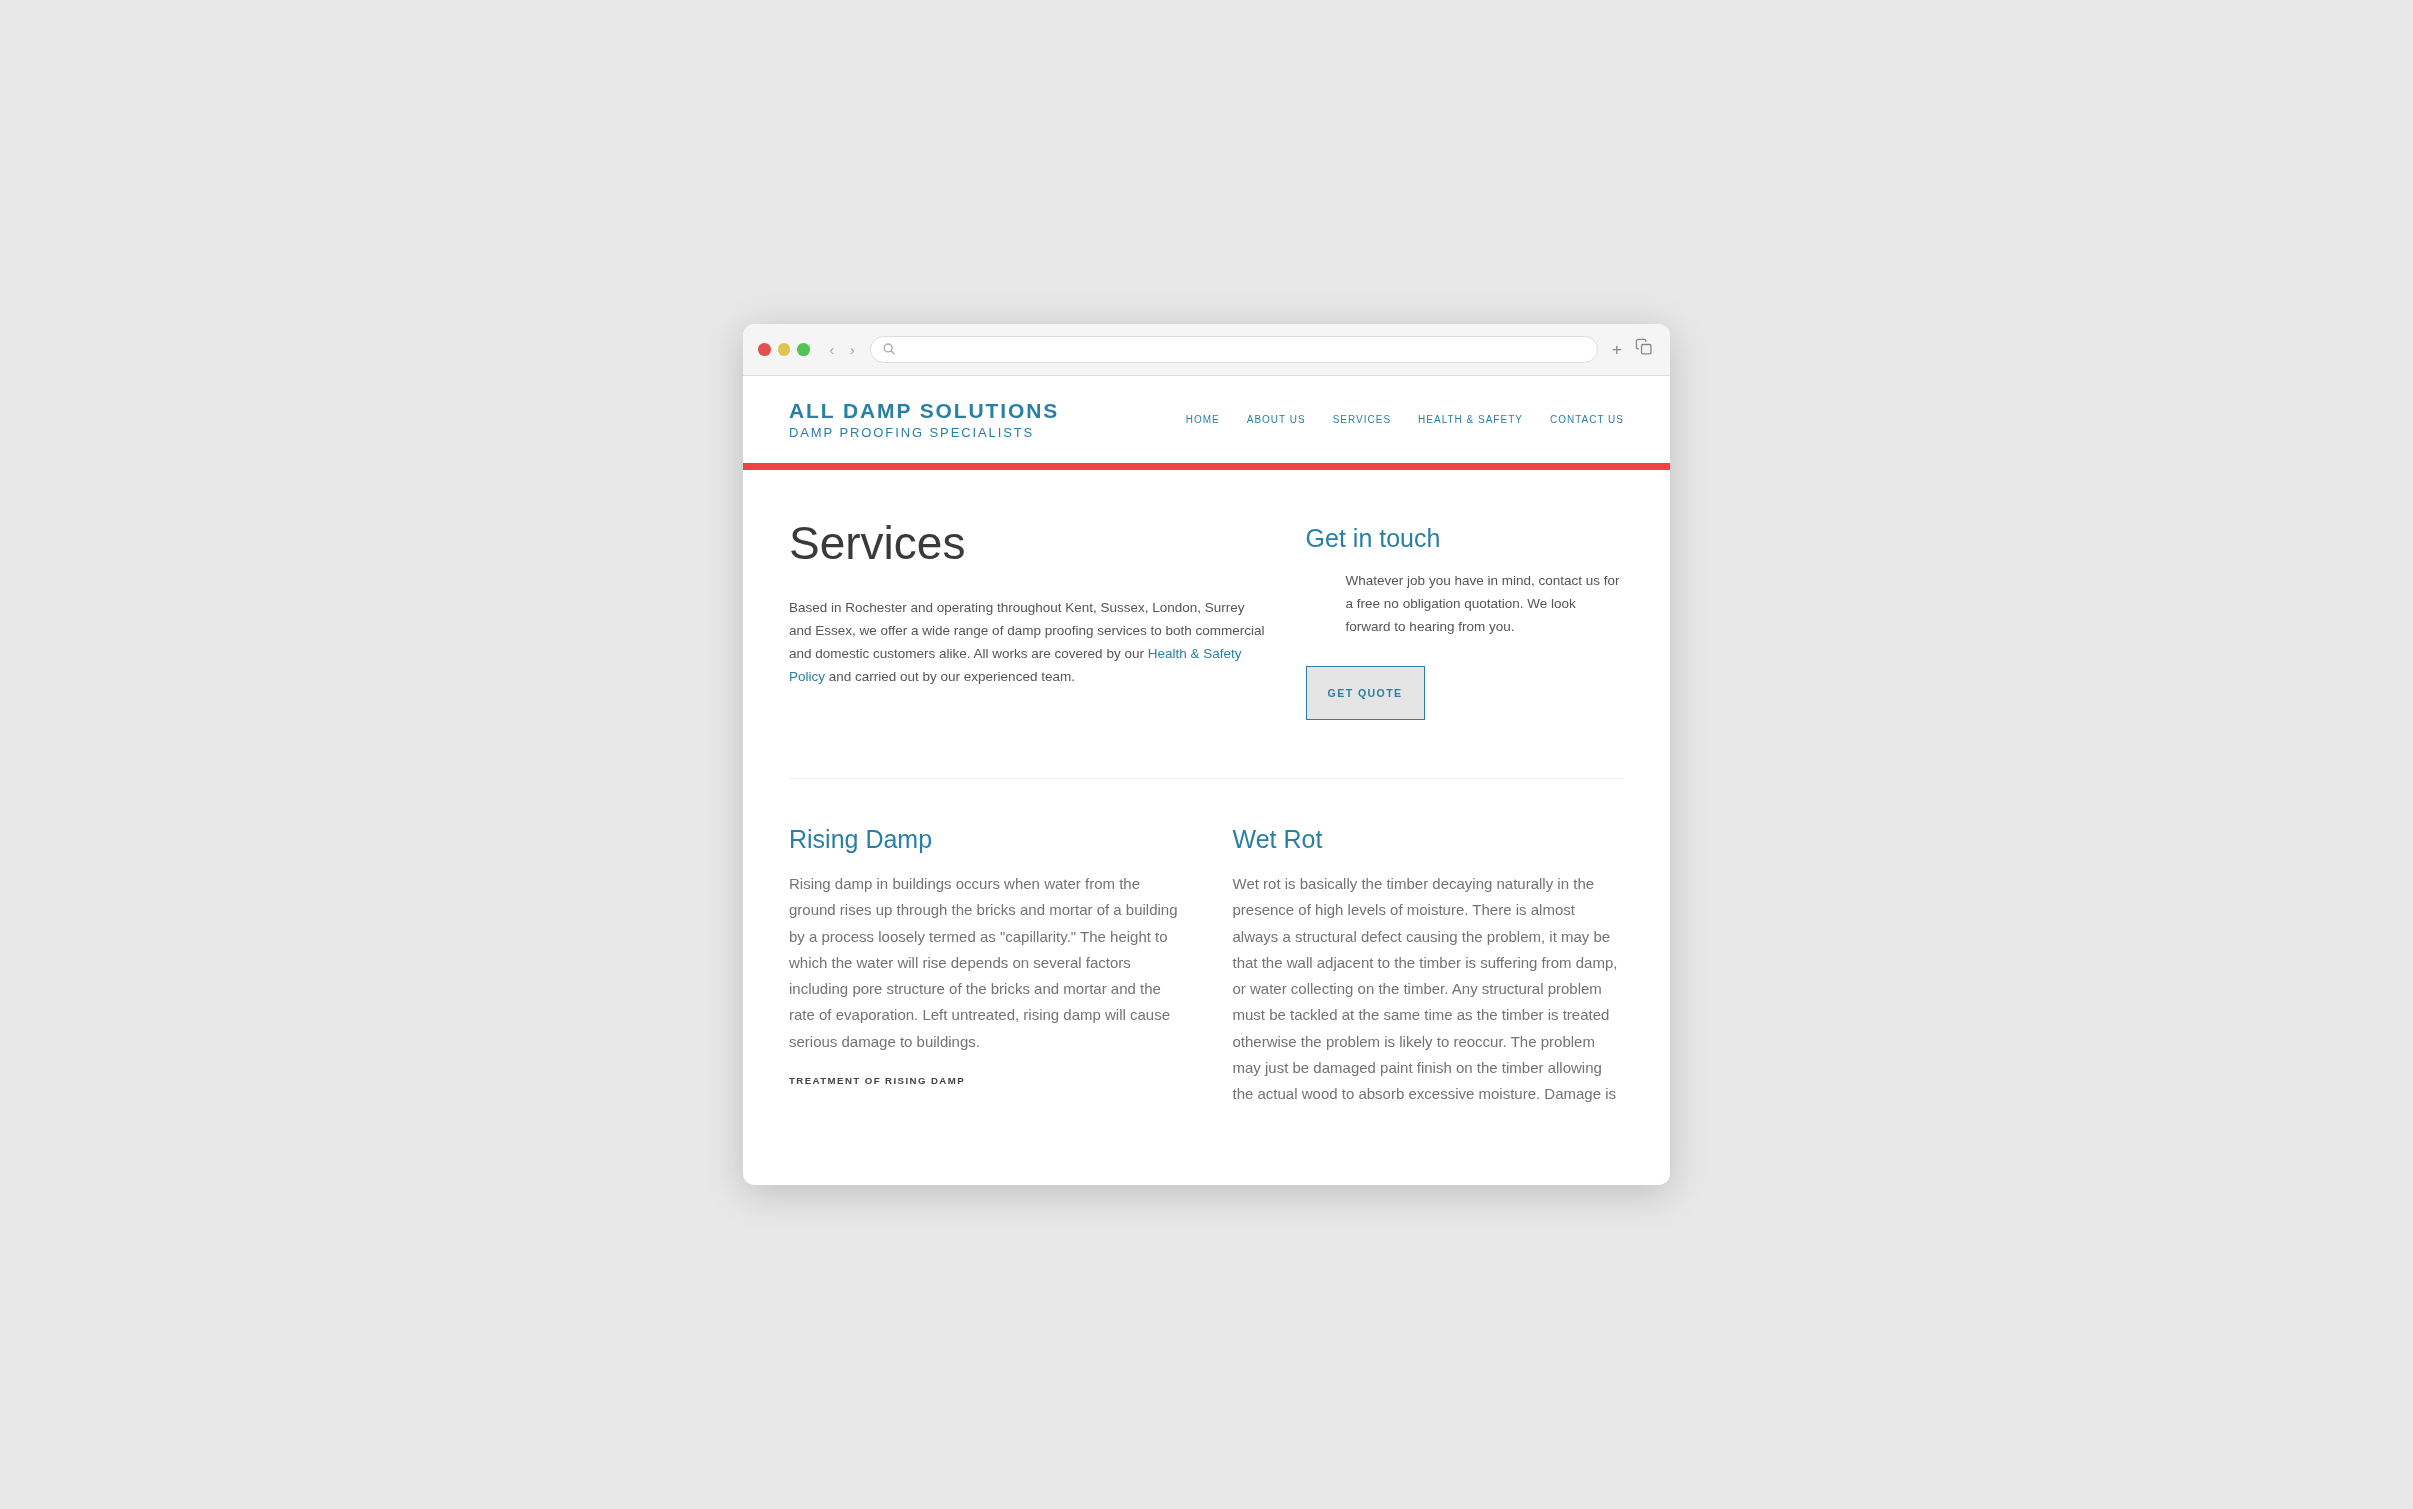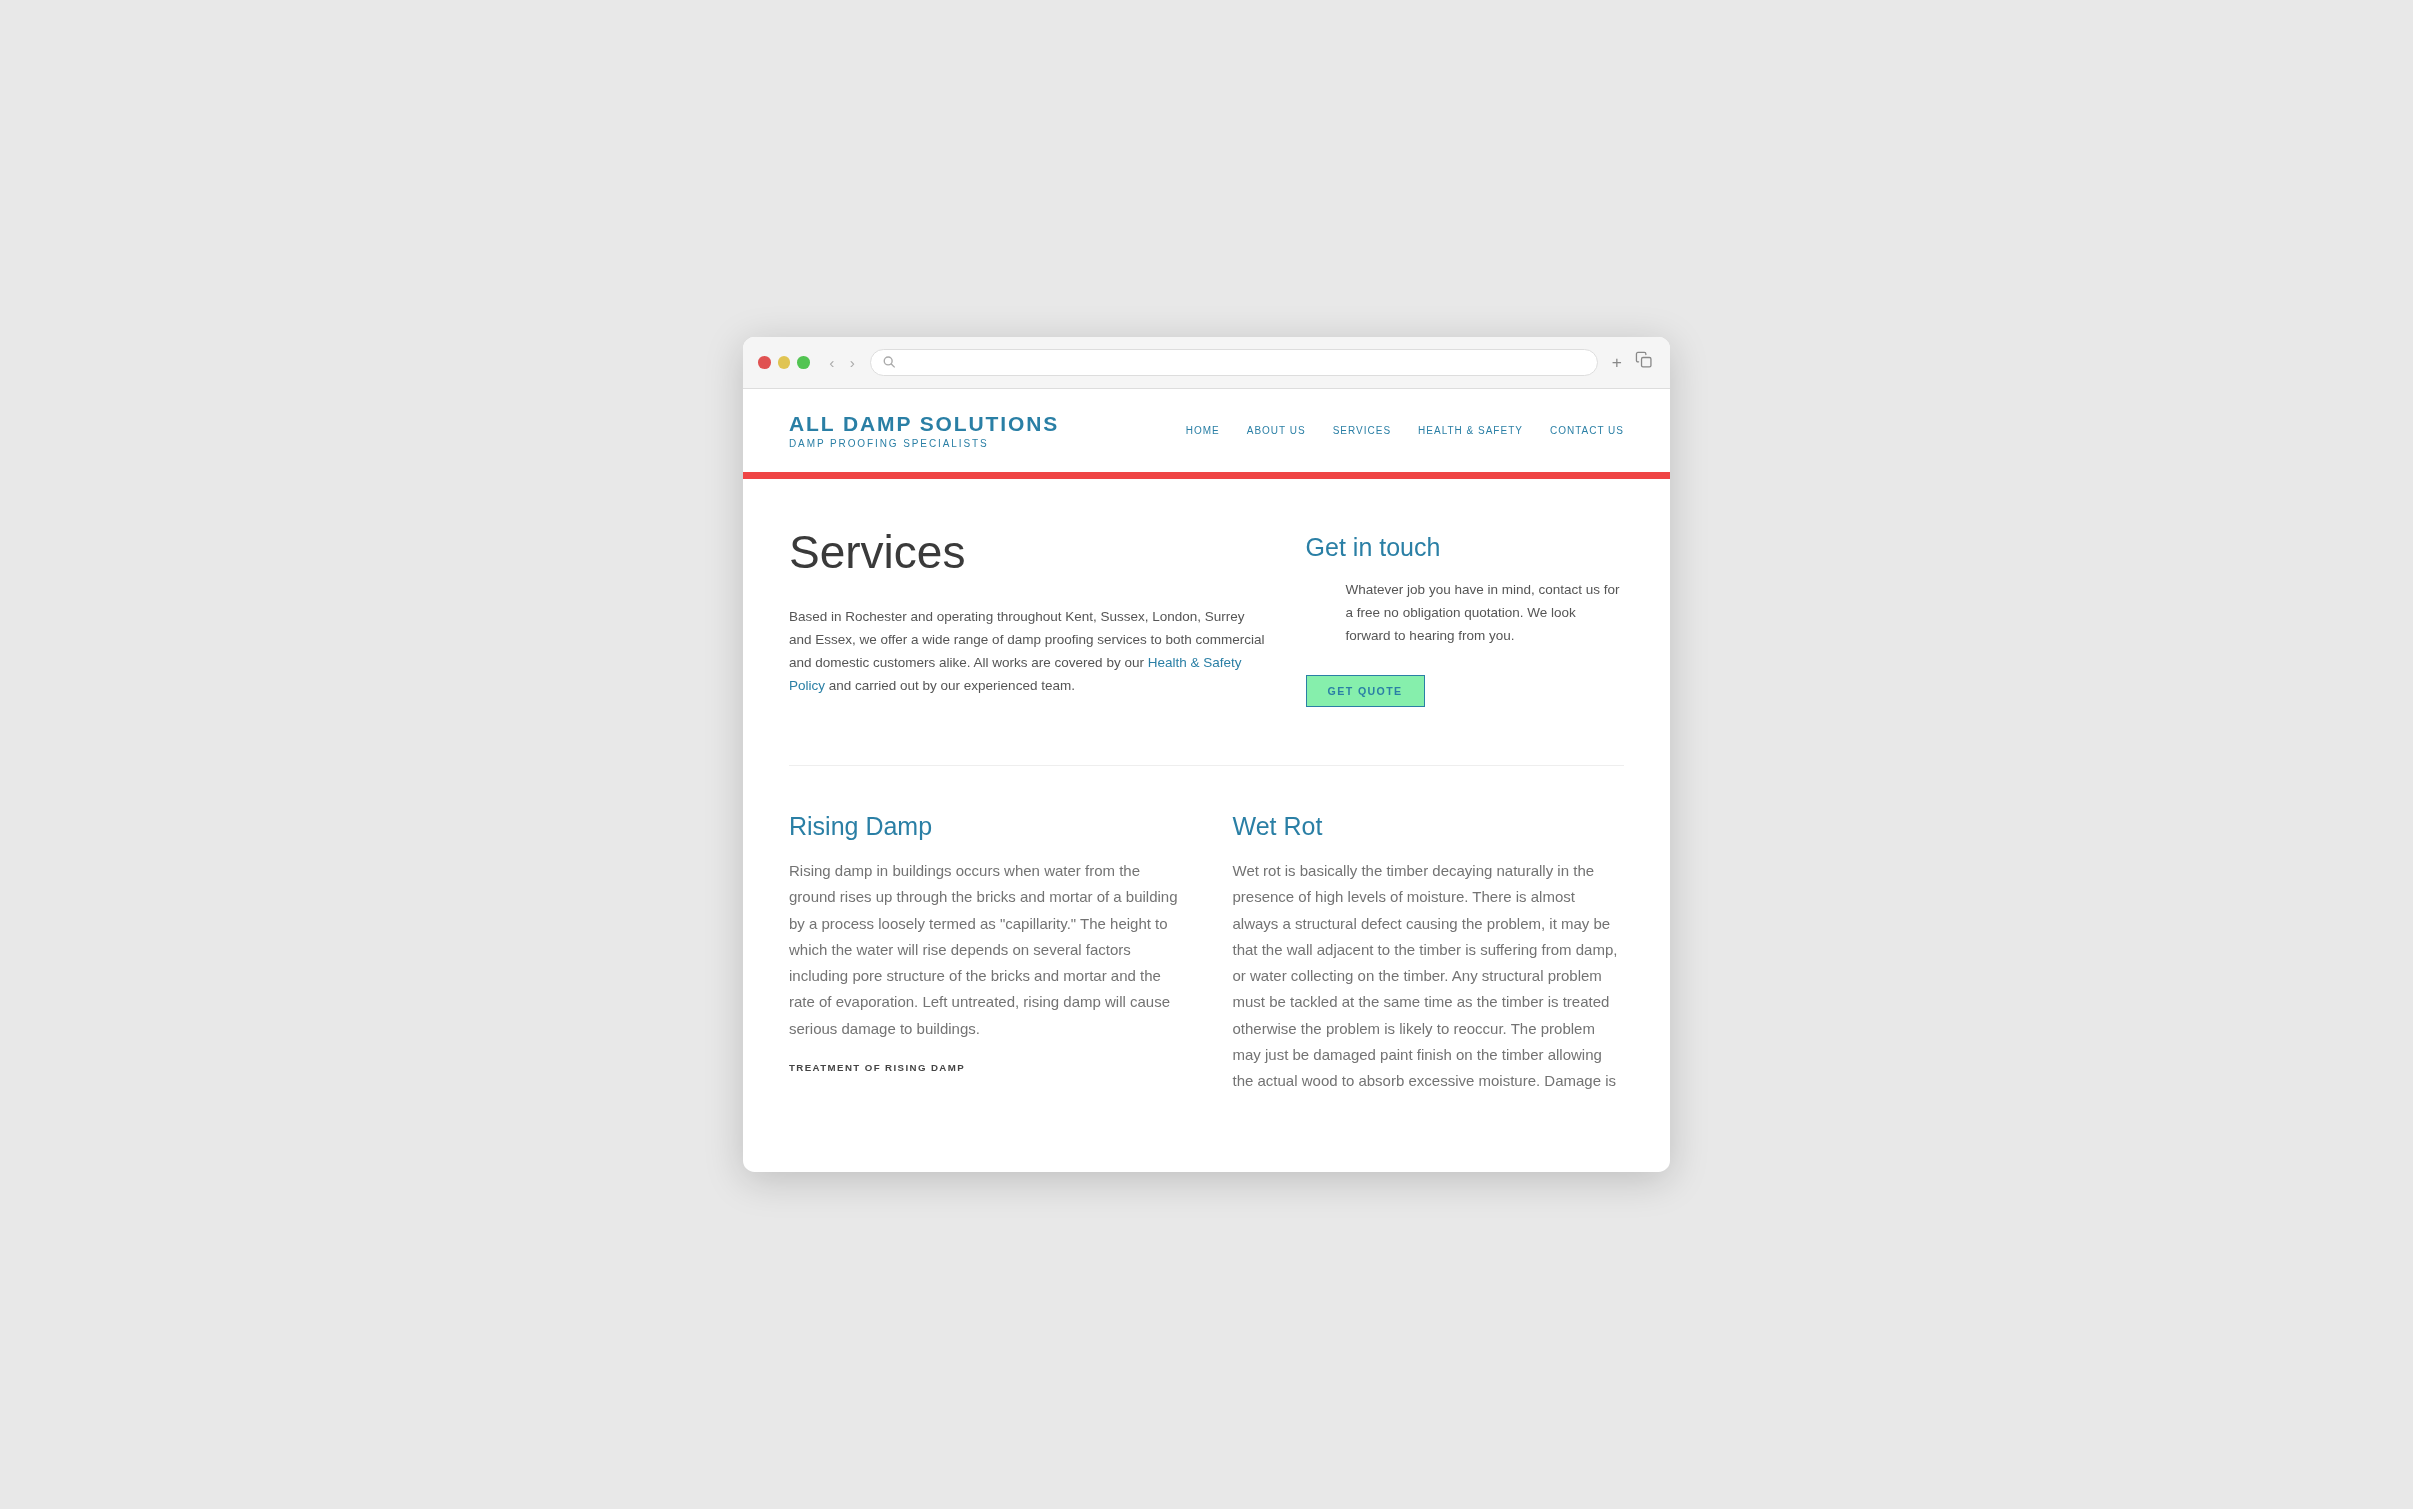--- a/index.html
+++ b/index.html
@@ -104,21 +104,21 @@
       display: flex;
       flex-direction: column;
     }
     .logo-main {
       font-size: 21px;
       font-weight: 700;
       color: #2a7fa5;
       letter-spacing: 1.9px;
     }
     .logo-sub {
-      font-size: 10px;
+      font-size: 13px;
       letter-spacing: 1.9px;
       color: #2a7fa5;
       margin-top: 1.9px;
     }
     .site-nav {
       display: flex;
       gap: 27px;
       align-items: center;
     }
     .nav-link {
@@ -178,24 +178,24 @@
       margin-bottom: 27px;
       margin-left: 40px;
     }
     .get-quote-btn {
       display: inline-block;
       border: 1.9px solid #2a7fa5;
       color: #2a7fa5;
       font-size: 10.6px;
       font-weight: 700;
       letter-spacing: 1.4px;
-      padding: 9px 21px;
+      padding: 20px 21px;
       cursor: pointer;
       text-decoration: none;
-      background: #86efac;
+      background: #e5e5e5;
     }
 
     
     .divider {
       border: none;
       border-top: 1px solid #eee;
       margin: 0 0 46px 0;
     }
 
     

